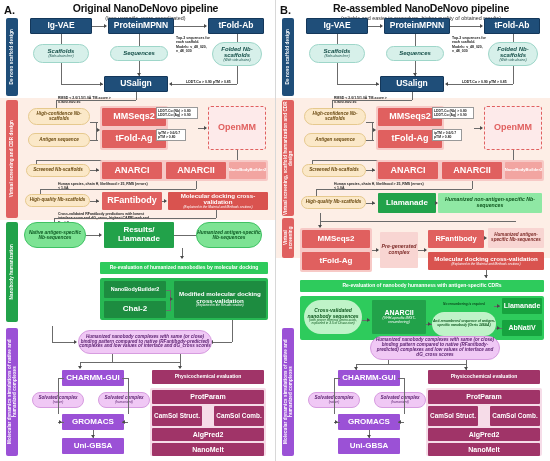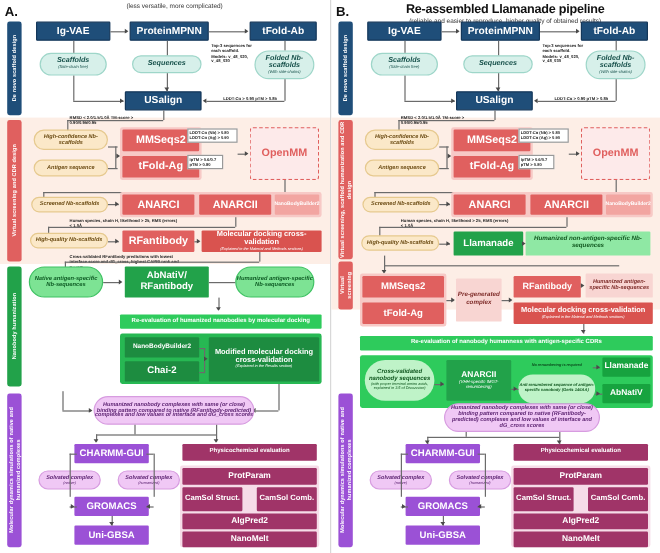--- a/index.html
+++ b/index.html
@@ -97,20 +97,21 @@
 </style>
 </head>
 <body>
 
 <div class="page">
 
   <div class="panel a">
 
     <div class="panel-letter">A.</div>
     <div class="panel-title">
+      <div class="t1">Original NanoDeNovo pipeline</div>
       <div class="t2">(less versatile, more complicated)</div>
     </div>
 
     <div class="band band-red" style="top:98px;height:122px;"></div>
 
     <div class="ribbon rb-blue" style="top:18px;height:78px;">
       <span>De novo scaffold design</span>
       </div>
     <div class="ribbon rb-red" style="top:100px;height:118px;">
       <span>Virtual screening and CDR design</span>
@@ -215,21 +216,21 @@
     <div class="arrow ar-r" style="left:96px;top:198.5px;"></div>
     <div class="ln lnh" style="left:162px;top:201px;width:4px;"></div>
     <div class="arrow ar-r" style="left:164px;top:198.5px;"></div>
 
     <div class="note" style="left:58px;top:212px;width:96px;">Cross-validated RFantibody predictions with lowest interface score and dG_cross, highest CAPRI rank and DockQ</div>
     <div class="ln lnv" style="left:216px;top:210px;height:8px;"></div>
     <div class="ln lnh" style="left:54px;top:218px;width:162px;"></div>
     <div class="ln lnv" style="left:54px;top:218px;height:8px;"></div>
 
     <div class="node green-pill" style="left:24px;top:222px;width:62px;height:26px;">Native antigen-specific Nb-sequences</div>
-    <div class="node green-box" style="left:104px;top:222px;width:70px;height:26px;">AbNatiV/ RFantibody</div>
+    <div class="node green-box" style="left:104px;top:222px;width:70px;height:26px;">Results/ Llamanade</div>
     <div class="node green-pill" style="left:196px;top:222px;width:66px;height:26px;">Humanized antigen-specific Nb-sequences</div>
 
     <div class="ln lnh" style="left:86px;top:235px;width:14px;"></div>
     <div class="arrow ar-r" style="left:99px;top:232.5px;"></div>
     <div class="ln lnh" style="left:174px;top:235px;width:22px;"></div>
     <div class="ln lnv" style="left:196px;top:248px;height:0px;"></div>
     <div class="ln lnv" style="left:182px;top:248px;height:10px;"></div>
     <div class="ln lnh" style="left:182px;top:258px;width:0px;"></div>
     <div class="arrow ar-d" style="left:180px;top:256px;"></div>
 
@@ -291,21 +292,21 @@
     <div class="node magenta" style="left:152px;top:406px;width:50px;height:20px;font-size:6.4px;">CamSol Struct.</div>
     <div class="node magenta" style="left:214px;top:406px;width:50px;height:20px;font-size:6.4px;">CamSol Comb.</div>
     <div class="node magenta" style="left:152px;top:428px;width:112px;height:13px;">AlgPred2</div>
     <div class="node magenta" style="left:152px;top:443px;width:112px;height:13px;">NanoMelt</div>
   </div>
 
   <div class="panel b">
 
     <div class="panel-letter">B.</div>
     <div class="panel-title">
-      <div class="t1">Re-assembled Llamanade pipeline</div>
+      <div class="t1">Re-assembled NanoDeNovo pipeline</div>
       <div class="t2">(reliable and easier to reproduce, higher quality of obtained results)</div>
     </div>
 
     <div class="band band-red" style="top:98px;height:160px;"></div>
 
     <div class="ribbon rb-blue" style="top:18px;height:78px;">
       <span>De novo scaffold design</span>
       </div>
     <div class="ribbon rb-red" style="top:100px;height:116px;">
       <span>Virtual screening, scaffold humanization and CDR design</span>

